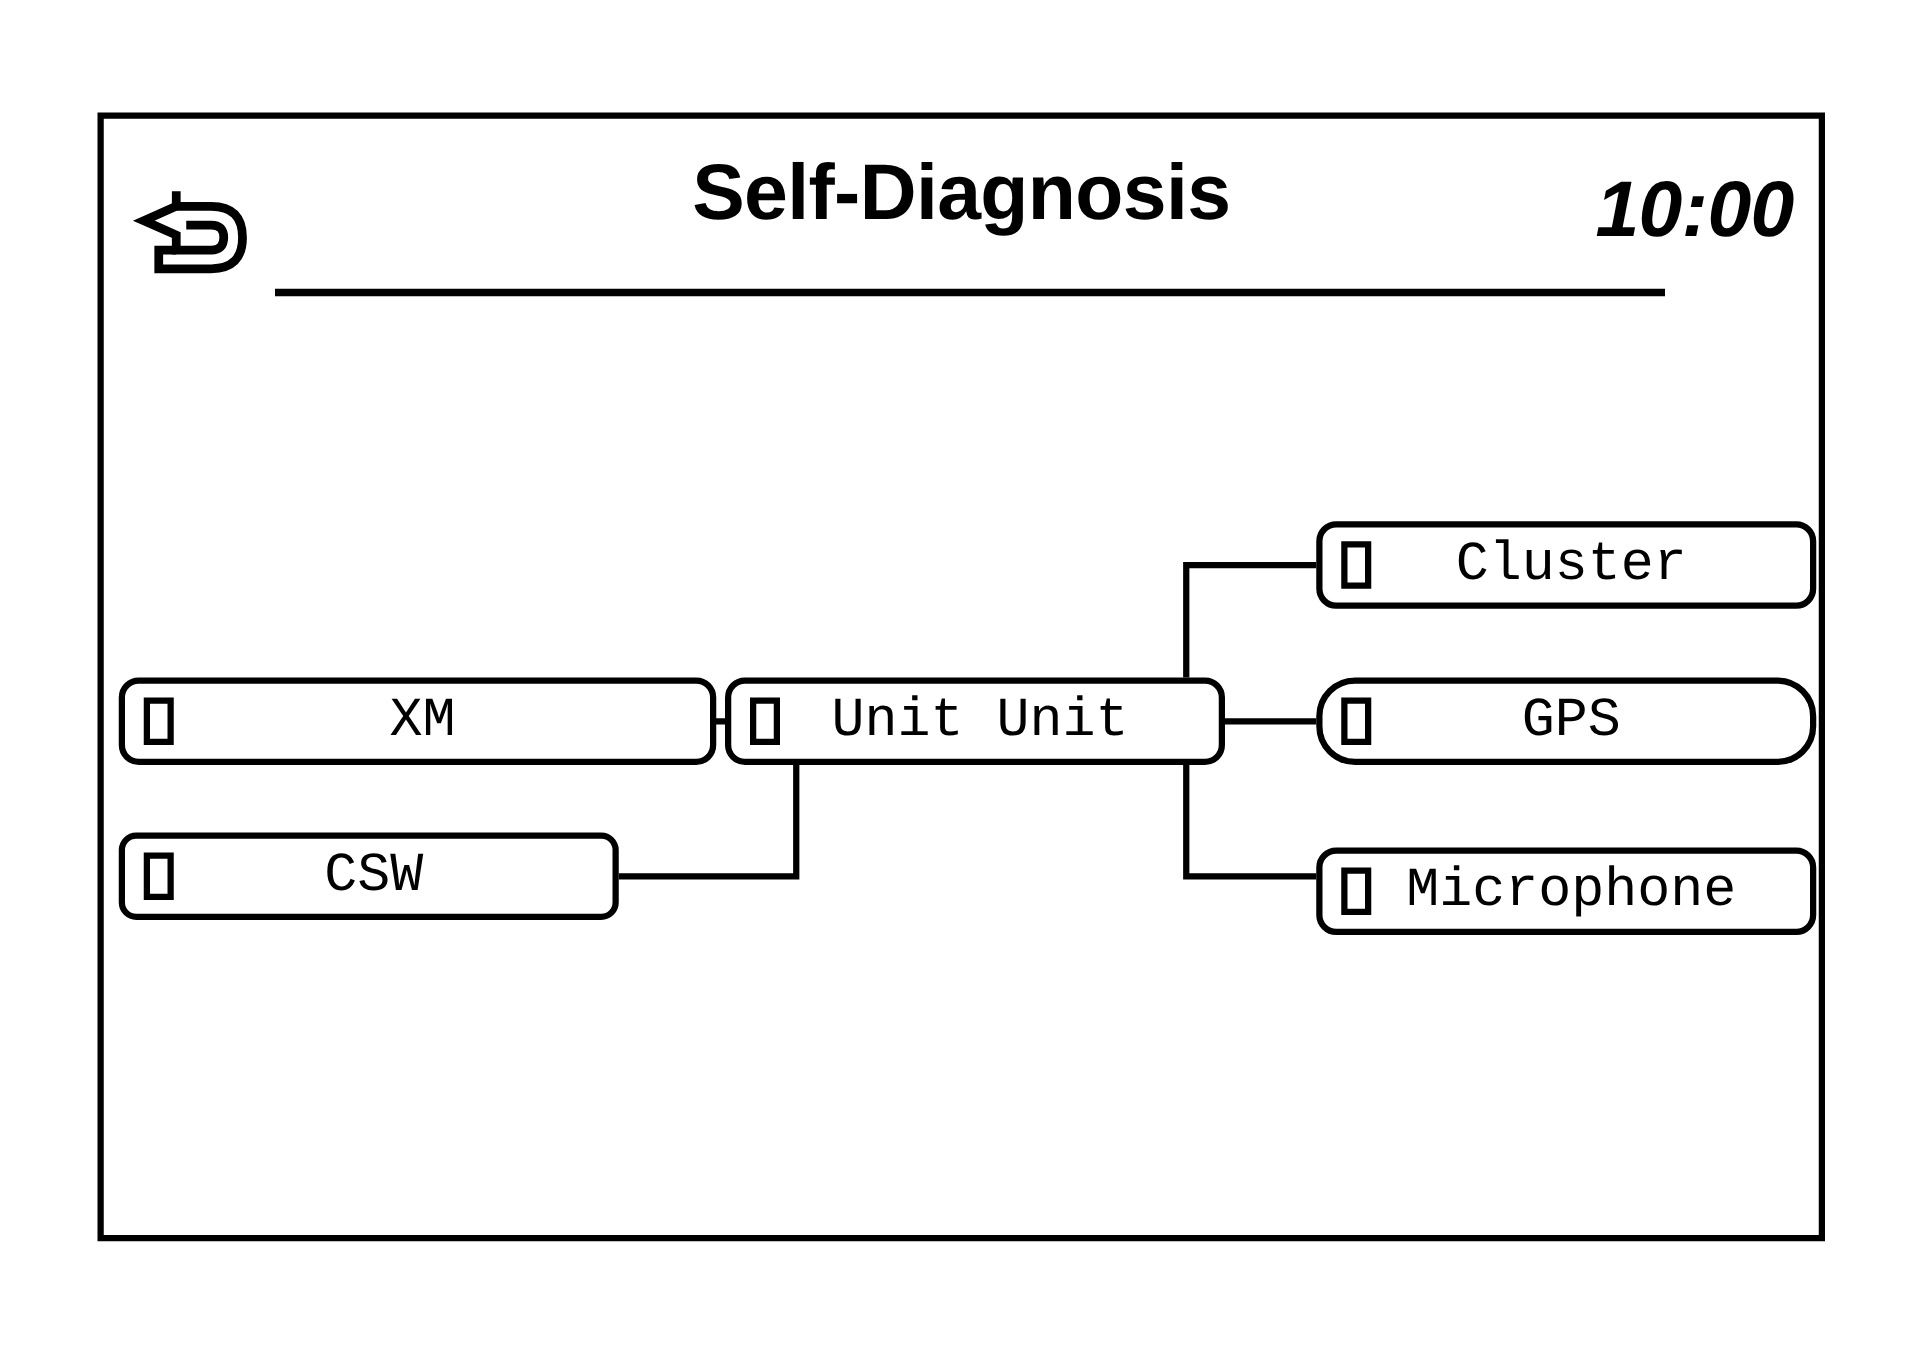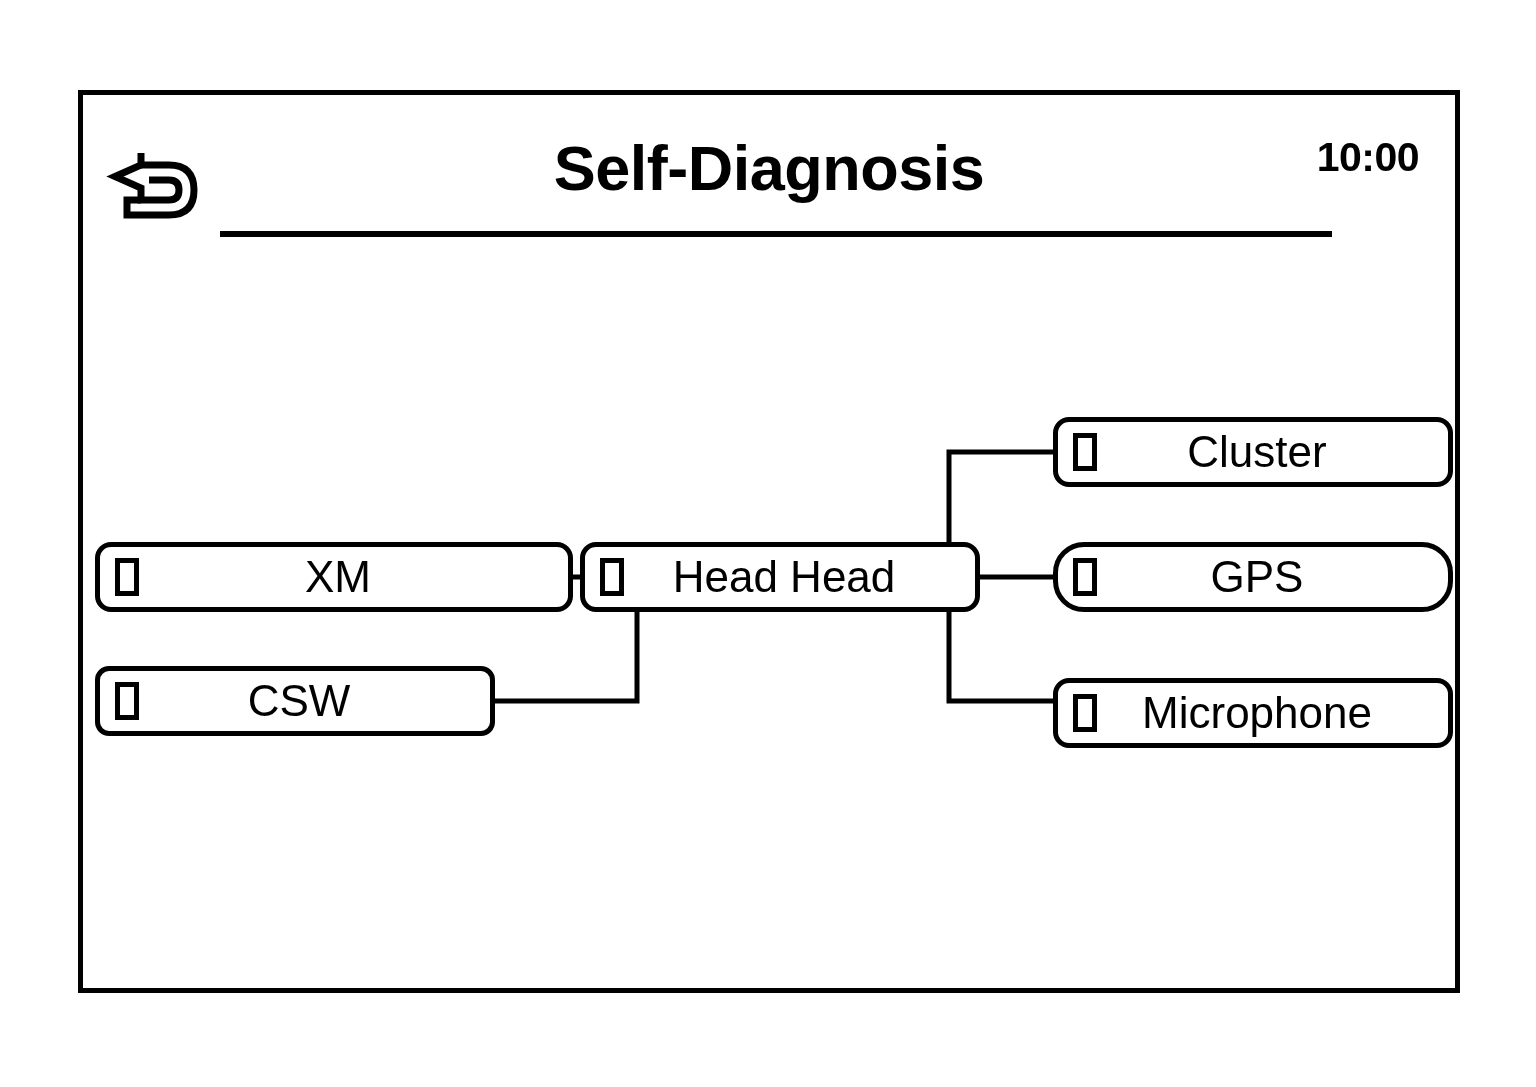--- a/index.html
+++ b/index.html
@@ -54,39 +54,40 @@
   }
   .back-button svg {
     display: block;
     width: 100%;
     height: 100%;
   }
 
   .page-title {
     position: absolute;
     left: 0;
-    top: 42px;
+    top: 28px;
     width: 100%;
     text-align: center;
     font-size: 63px;
     font-weight: bold;
     letter-spacing: -0.5px;
     line-height: 1;
     white-space: nowrap;
   }
 
   .clock {
     position: absolute;
-    right: 36px;
+    right: 20px;
     top: 42px;
-    font-size: 41px;
+    font-size: 63px;
     font-weight: bold;
     letter-spacing: -0.5px;
     line-height: 1;
     white-space: nowrap;
+    font-style: italic;
   }
 
   .header-rule {
     position: absolute;
     left: 137px;
     top: 136px;
     width: 1112px;
     height: 6px;
     background: #000000;
   }
@@ -135,20 +136,21 @@
   }
 
   .node-label {
     width: 100%;
     text-align: center;
     font-size: 44px;
     line-height: 1;
     white-space: nowrap;
     padding-left: 8px;
     box-sizing: border-box;
+    font-family: Liberation Mono, monospace;
   }
 
   
   .node-xm        { left: 12px;   top: 447px; width: 478px; }
   .node-csw       { left: 12px;   top: 571px; width: 400px; border-radius: 14px; }
   .node-headunit  { left: 497px;  top: 447px; width: 400px; }
   .node-cluster   { left: 970px;  top: 322px; width: 400px; }
   .node-gps       { left: 970px;  top: 447px; width: 400px; border-radius: 31px; }
   .node-microphone{ left: 970px;  top: 583px; width: 400px; }
 </style>
@@ -197,21 +199,21 @@
         <span class="node-label">XM</span>
       </div>
 
       <div class="node node-csw">
         <span class="node-indicator"></span>
         <span class="node-label">CSW</span>
       </div>
 
       <div class="node node-headunit">
         <span class="node-indicator"></span>
-        <span class="node-label">Head Head</span>
+        <span class="node-label">Unit Unit</span>
       </div>
 
       <div class="node node-cluster">
         <span class="node-indicator"></span>
         <span class="node-label">Cluster</span>
       </div>
 
       <div class="node node-gps">
         <span class="node-indicator"></span>
         <span class="node-label">GPS</span>

